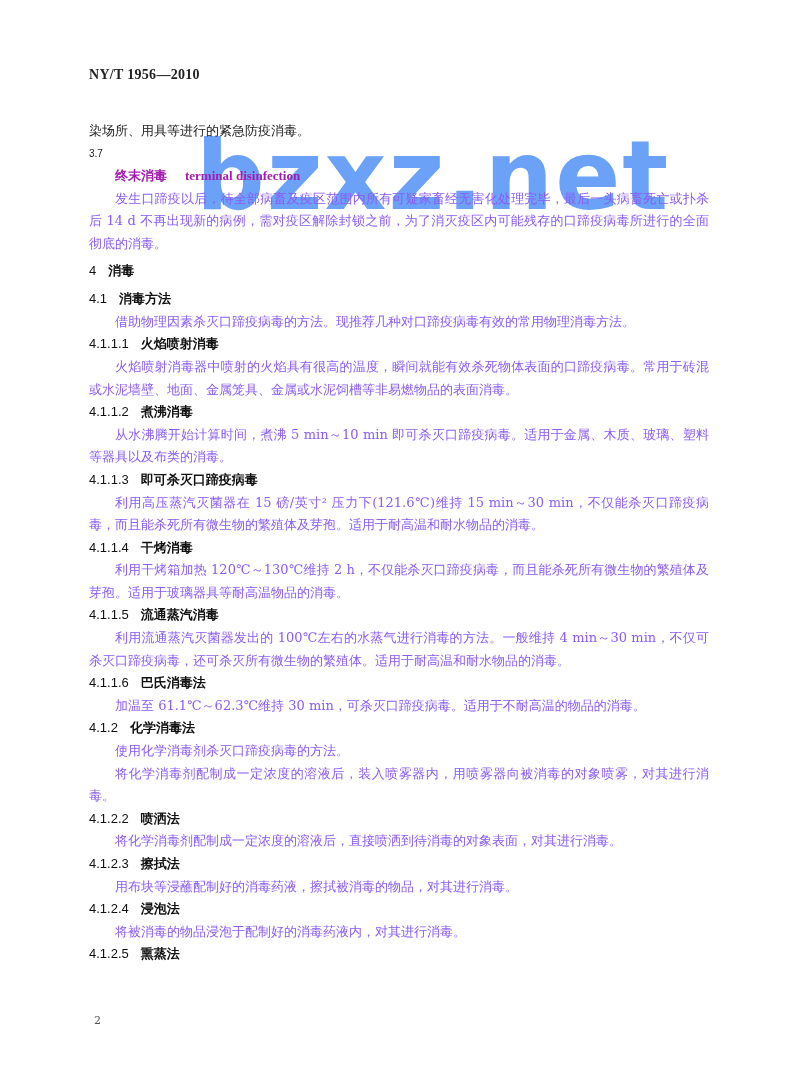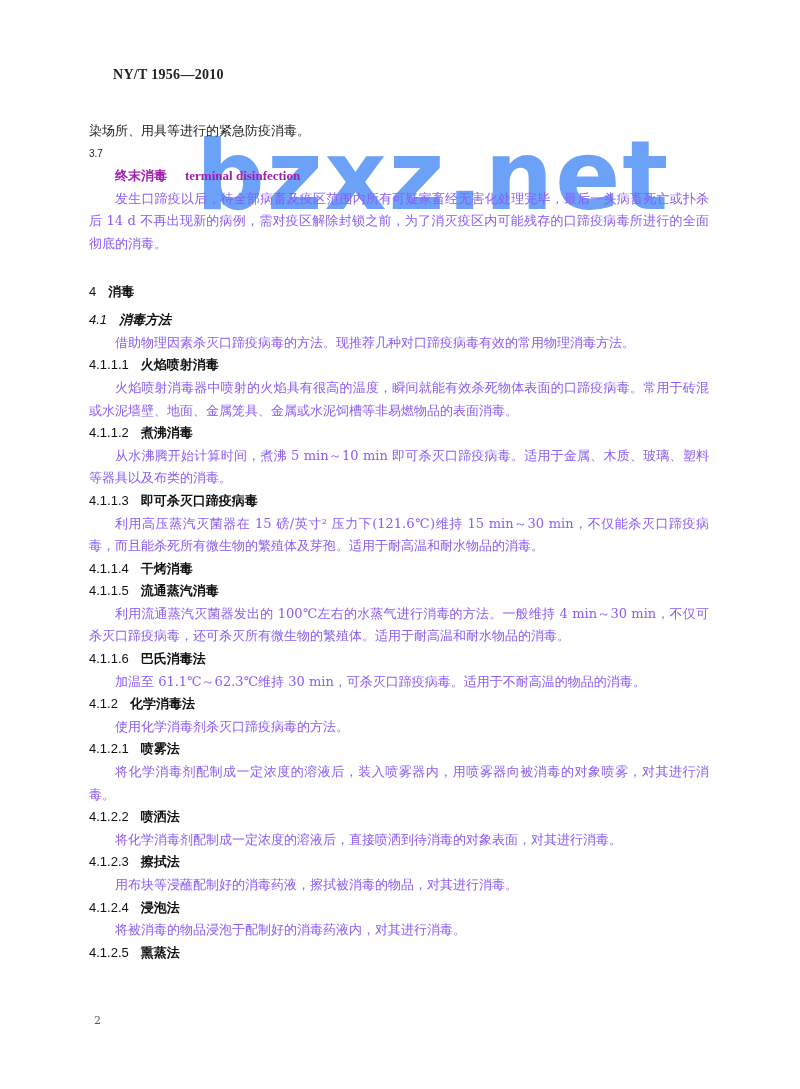--- a/index.html
+++ b/index.html
@@ -14,34 +14,34 @@
     font-family: "DejaVu Sans", "Liberation Sans", sans-serif;
     font-weight: bold; font-size: 96px; letter-spacing: 2px;
     color: #3b82f6; opacity: 0.75; line-height: 1; z-index: 0;
     user-select: none;
   }
   .std-header {
     position: absolute; left: 89px; top: 66px;
     font-family: "Liberation Sans", "DejaVu Sans", sans-serif;
     font-size: 14px; color: #222; z-index: 1; letter-spacing: 0.3px;
   }
-  .std-header .code { font-family: "Liberation Serif", serif; font-weight: bold; margin-left: 24px; }
+  .std-header .code { font-family: "Liberation Serif", serif; font-weight: bold; }
   .content {
     position: absolute; left: 89px; top: 120px; width: 620px;
     font-size: 13px; line-height: 22.6px; z-index: 1;
   }
   .line { white-space: normal; }
   .para { text-indent: 26px; text-align: justify; color: #8b5cf6; }
   .clause-num { font-family: "Liberation Sans", "DejaVu Sans", sans-serif; font-size: 10px; }
   .heading { font-weight: bold; color: #111; }
   .heading .num { font-family: "Liberation Sans", "DejaVu Sans", sans-serif; font-weight: normal; margin-right: 12px; }
   .term-title { padding-left: 26px; font-weight: bold; color: #a21caf; }
   .term-title .en { font-family: "Liberation Serif", serif; margin-left: 18px; }
-  .sec4 { margin-top: 25px; }
-  .sec41 { margin-top: 6px; font-style: italic; }
+  .sec4 { margin-top: 4px; }
+  .sec41 { margin-top: 6px; }
   .page-number {
     position: absolute; left: 94px; top: 1014px;
     font-size: 11px; color: #555; z-index: 1;
   }
 </style>
 </head>
 <body>
 
 <div class="page">
 
@@ -81,39 +81,37 @@
     <div class="para">从水沸腾开始计算时间，煮沸 5 min～10 min 即可杀灭口蹄疫病毒。适用于金属、木质、玻璃、塑料等器具以及布类的消毒。</div>
 
     <div class="line heading">
       <span class="num">4.1.1.3</span><span>即可杀灭口蹄疫病毒</span>
     </div>
     <div class="para">利用高压蒸汽灭菌器在 15 磅/英寸² 压力下(121.6℃)维持 15 min～30 min，不仅能杀灭口蹄疫病毒，而且能杀死所有微生物的繁殖体及芽孢。适用于耐高温和耐水物品的消毒。</div>
 
     <div class="line heading">
       <span class="num">4.1.1.4</span><span>干烤消毒</span>
     </div>
+    <div class="para">利用干烤箱加热 120℃～130℃维持 2 h，不仅能杀灭口蹄疫病毒，而且能杀死所有微生物的繁殖体及芽孢。适用于玻璃器具等耐高温物品的消毒。</div>
 
     <div class="line heading">
       <span class="num">4.1.1.5</span><span>流通蒸汽消毒</span>
     </div>
     <div class="para">利用流通蒸汽灭菌器发出的 100℃左右的水蒸气进行消毒的方法。一般维持 4 min～30 min，不仅可杀灭口蹄疫病毒，还可杀灭所有微生物的繁殖体。适用于耐高温和耐水物品的消毒。</div>
 
     <div class="line heading">
       <span class="num">4.1.1.6</span><span>巴氏消毒法</span>
     </div>
     <div class="para">加温至 61.1℃～62.3℃维持 30 min，可杀灭口蹄疫病毒。适用于不耐高温的物品的消毒。</div>
 
     <div class="line heading">
       <span class="num">4.1.2</span><span>化学消毒法</span>
     </div>
     <div class="para">使用化学消毒剂杀灭口蹄疫病毒的方法。</div>
 
-    <div class="line heading">
-      <span class="num">4.1.2.1</span><span>喷雾法</span>
-    </div>
     <div class="para">将化学消毒剂配制成一定浓度的溶液后，装入喷雾器内，用喷雾器向被消毒的对象喷雾，对其进行消毒。</div>
 
     <div class="line heading">
       <span class="num">4.1.2.2</span><span>喷洒法</span>
     </div>
     <div class="para">将化学消毒剂配制成一定浓度的溶液后，直接喷洒到待消毒的对象表面，对其进行消毒。</div>
 
     <div class="line heading">
       <span class="num">4.1.2.3</span><span>擦拭法</span>
     </div>

